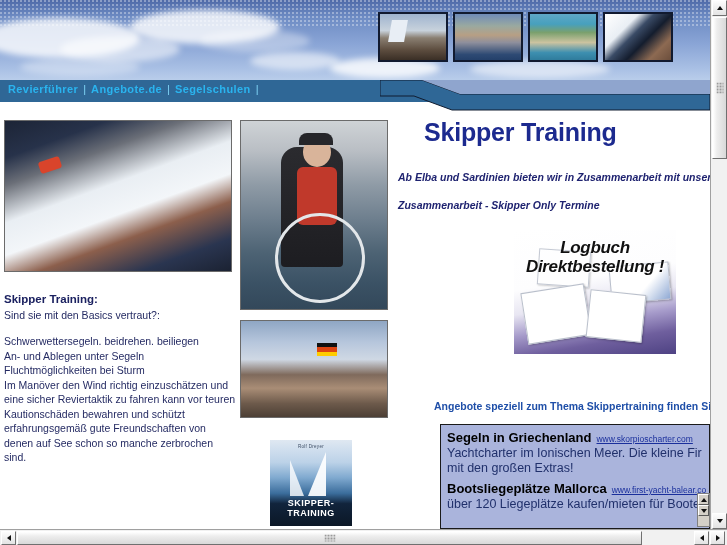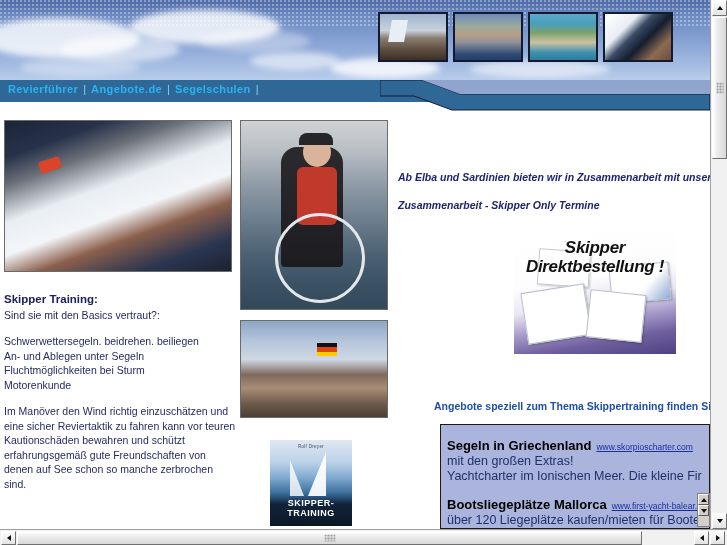--- a/index.html
+++ b/index.html
@@ -325,21 +325,21 @@
   #links-box {
     position: absolute;
     left: 440px; top: 322px;
     width: 270px;
     height: 105px;
     background: #aab4dc;
     border: 1px solid #1a1a1a;
     box-sizing: border-box;
     overflow: hidden;
   }
-  .link-entry { padding: 11px 6px 0 6px; }
+  .link-entry { padding: 3px 6px 0 6px; }
   .link-title {
     font-size: 13px;
     font-weight: bold;
     color: #000000;
     display: inline;
     white-space: nowrap;
   }
   .link-url {
     font-size: 8.5px;
     color: #1a2f9c;
@@ -510,21 +510,20 @@
     <div id="content">
 
       <div id="photo-crew"></div>
 
       <div id="left-text">
         <h3>Skipper Training:</h3>
         <p>Sind sie mit den Basics vertraut?:</p>
         <p class="tight">Schwerwettersegeln. beidrehen. beiliegen</p>
         <p class="tight">An- und Ablegen unter Segeln</p>
         <p class="tight">Fluchtmöglichkeiten bei Sturm</p>
-        <p>Motorenkunde</p>
         <p>Im Manöver den Wind richtig einzuschätzen und eine sicher Reviertaktik zu fahren kann vor teuren Kautionschäden bewahren und schützt erfahrungsgemäß gute Freundschaften von denen auf See schon so manche zerbrochen sind.</p>
       </div>
 
       <div id="photo-helm">
         <div class="helm-body"></div>
         <div class="helm-vest"></div>
         <div class="helm-head"></div>
         <div class="helm-cap"></div>
         <div class="helm-wheel"></div>
       </div>
@@ -534,45 +533,46 @@
       <div id="book-cover">
         <div class="book-author">Rolf Dreyer</div>
         <div class="book-sail"></div>
         <div class="book-sail2"></div>
         <div class="book-title">
           <span>SKIPPER-</span><br>
           <span>TRAINING</span>
         </div>
       </div>
 
+      <div id="page-title">Skipper Training</div>
 
       <div id="intro">
         <span class="line">Ab Elba und Sardinien bieten wir in Zusammenarbeit mit unseren</span>
         <span class="gap"></span>
         <span class="line">Zusammenarbeit - Skipper Only Termine</span>
       </div>
 
       <div id="logbuch">
         <div class="lb-sheet d"></div>
         <div class="lb-sheet c"></div>
         <div class="lb-sheet a"></div>
         <div class="lb-sheet b"></div>
         <div class="lb-title">
-          <span>Skipper</span><br>
+          <span>Logbuch</span><br>
           <span>Direktbestellung !</span>
         </div>
       </div>
 
       <div id="angebote">Angebote speziell zum Thema Skippertraining finden Sie v</div>
 
       <div id="links-box">
         <div class="link-entry">
           <span class="link-title">Segeln in Griechenland</span><span class="link-url">www.skorpioscharter.com</span>
+          <div class="link-desc">Yachtcharter im Ionischen Meer. Die kleine Fir</div>
           <div class="link-desc">mit den großen Extras!</div>
-          <div class="link-desc">Yachtcharter im Ionischen Meer. Die kleine Fir</div>
         </div>
         <div class="link-entry">
           <span class="link-title">Bootsliegeplätze Mallorca</span><span class="link-url">www.first-yacht-balear.co</span>
           <div class="link-desc">über 120 Liegeplätze kaufen/mieten für Boote</div>
         </div>
       </div>
 
     </div>
 
     <div id="links-scroll">

